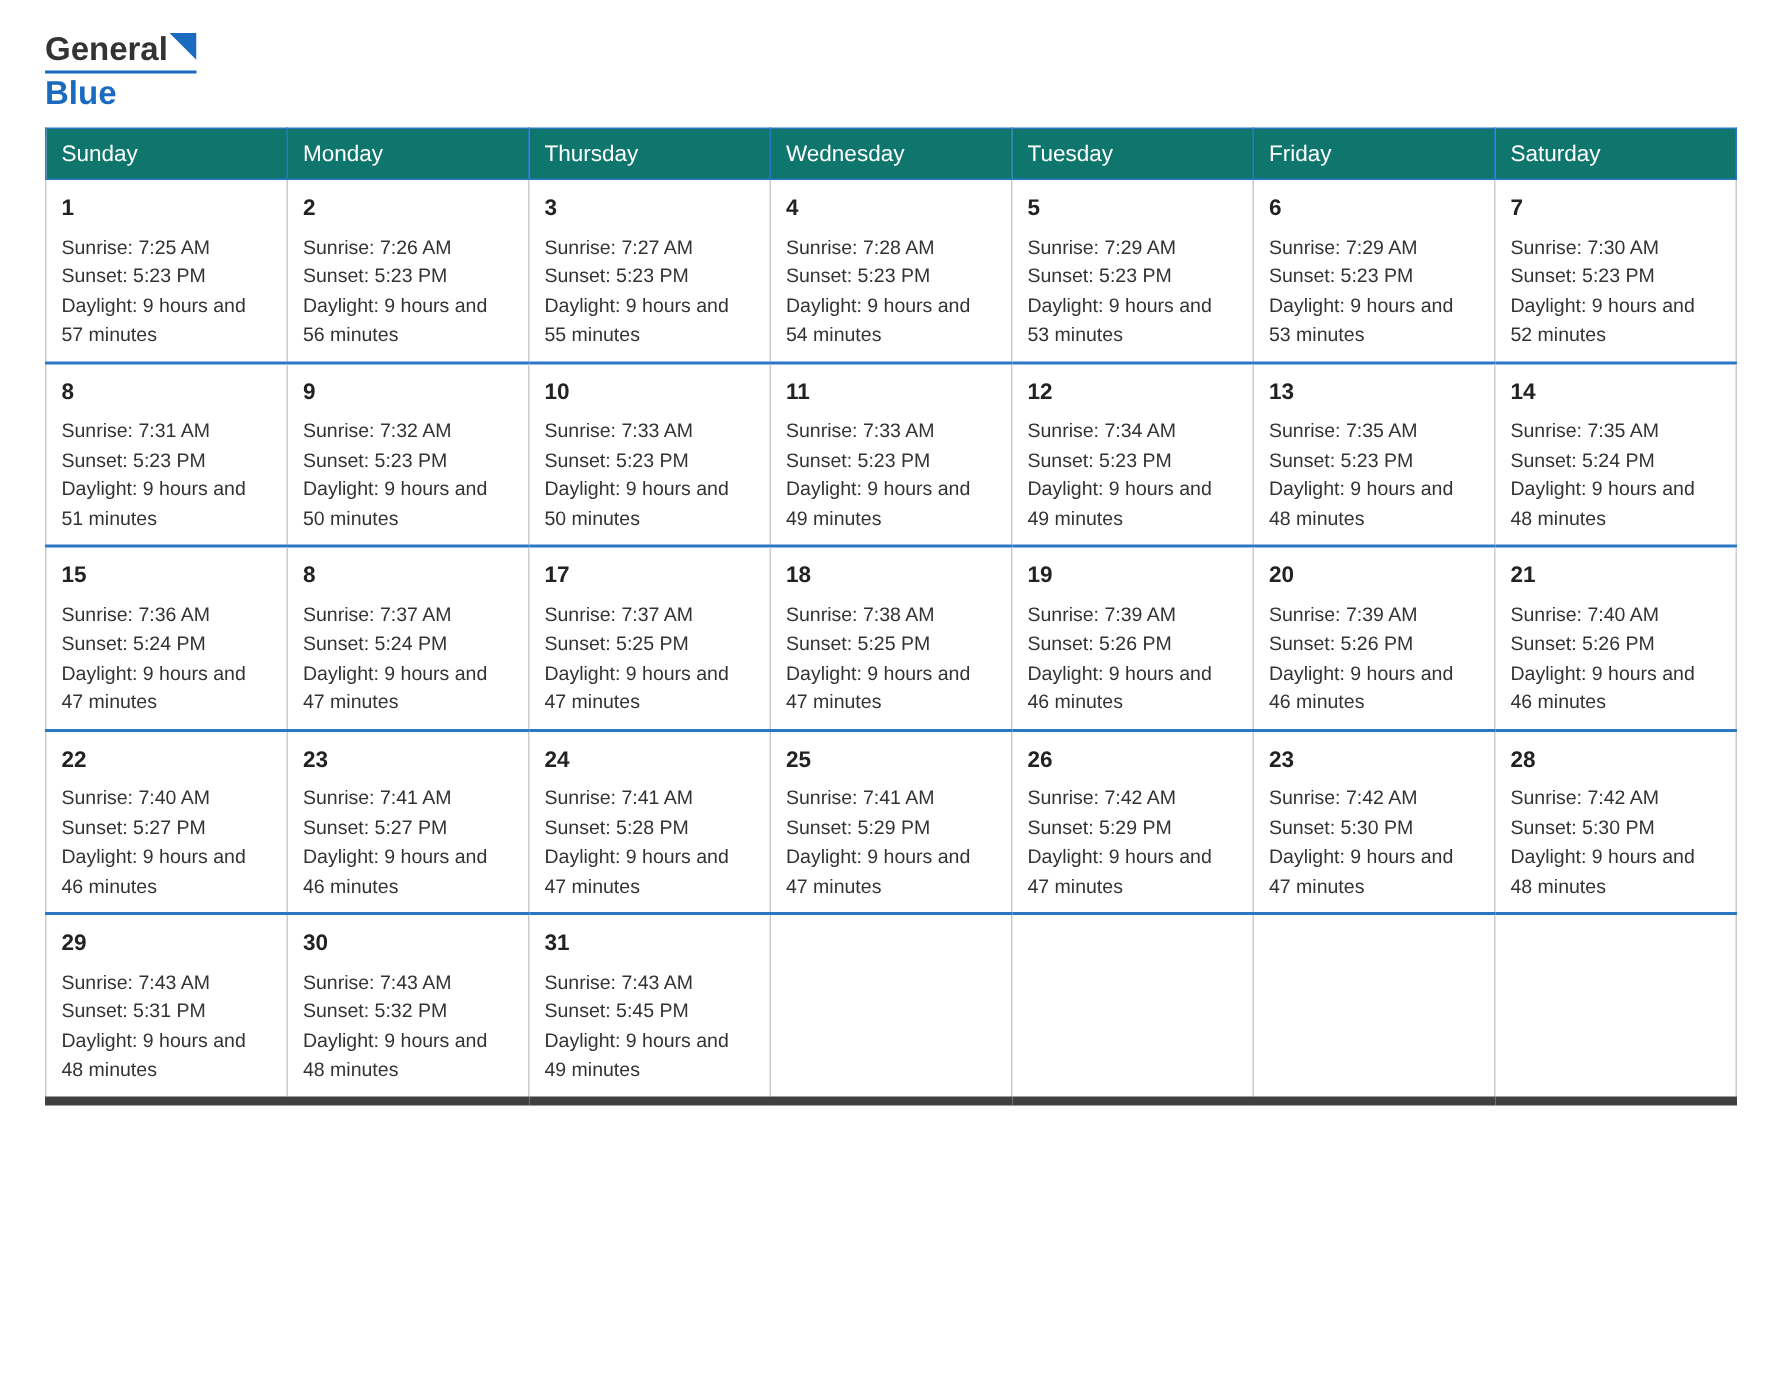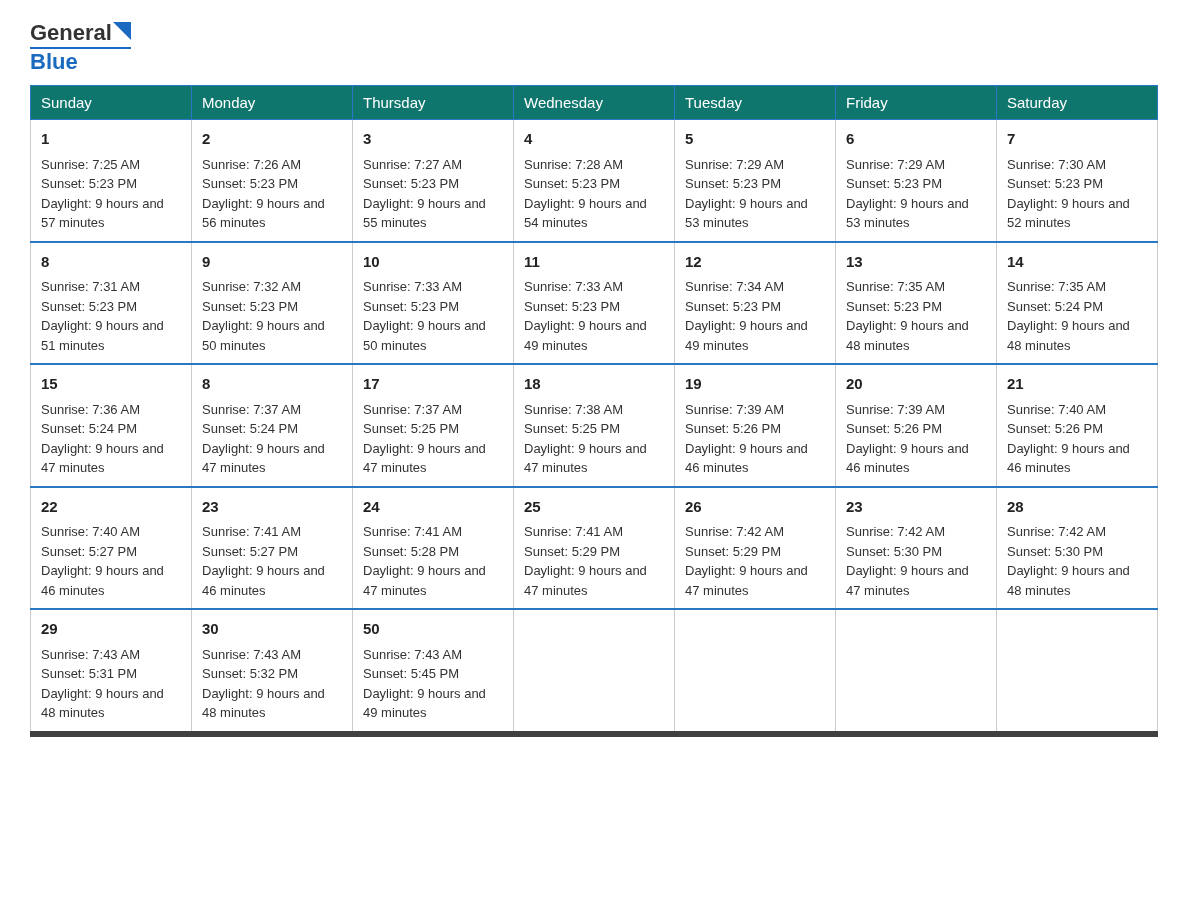--- a/index.html
+++ b/index.html
@@ -146,20 +146,20 @@
         <td><span class="day-number">23</span><span>Sunrise: 7:41 AM</span><br><span>Sunset: 5:27 PM</span><br><span>Daylight: 9 hours and 46 minutes</span></td>
         <td><span class="day-number">24</span><span>Sunrise: 7:41 AM</span><br><span>Sunset: 5:28 PM</span><br><span>Daylight: 9 hours and 47 minutes</span></td>
         <td><span class="day-number">25</span><span>Sunrise: 7:41 AM</span><br><span>Sunset: 5:29 PM</span><br><span>Daylight: 9 hours and 47 minutes</span></td>
         <td><span class="day-number">26</span><span>Sunrise: 7:42 AM</span><br><span>Sunset: 5:29 PM</span><br><span>Daylight: 9 hours and 47 minutes</span></td>
         <td><span class="day-number">23</span><span>Sunrise: 7:42 AM</span><br><span>Sunset: 5:30 PM</span><br><span>Daylight: 9 hours and 47 minutes</span></td>
         <td><span class="day-number">28</span><span>Sunrise: 7:42 AM</span><br><span>Sunset: 5:30 PM</span><br><span>Daylight: 9 hours and 48 minutes</span></td>
       </tr>
       <tr>
         <td><span class="day-number">29</span><span>Sunrise: 7:43 AM</span><br><span>Sunset: 5:31 PM</span><br><span>Daylight: 9 hours and 48 minutes</span></td>
         <td><span class="day-number">30</span><span>Sunrise: 7:43 AM</span><br><span>Sunset: 5:32 PM</span><br><span>Daylight: 9 hours and 48 minutes</span></td>
-        <td><span class="day-number">50</span><span>Sunrise: 7:43 AM</span><br><span>Sunset: 5:45 PM</span><br><span>Daylight: 9 hours and 49 minutes</span></td>
+        <td><span class="day-number">31</span><span>Sunrise: 7:43 AM</span><br><span>Sunset: 5:45 PM</span><br><span>Daylight: 9 hours and 49 minutes</span></td>
         <td class="empty-cell"></td>
         <td class="empty-cell"></td>
         <td class="empty-cell"></td>
         <td class="empty-cell"></td>
       </tr>
     </tbody>
 </table>
 
 </body></html>

